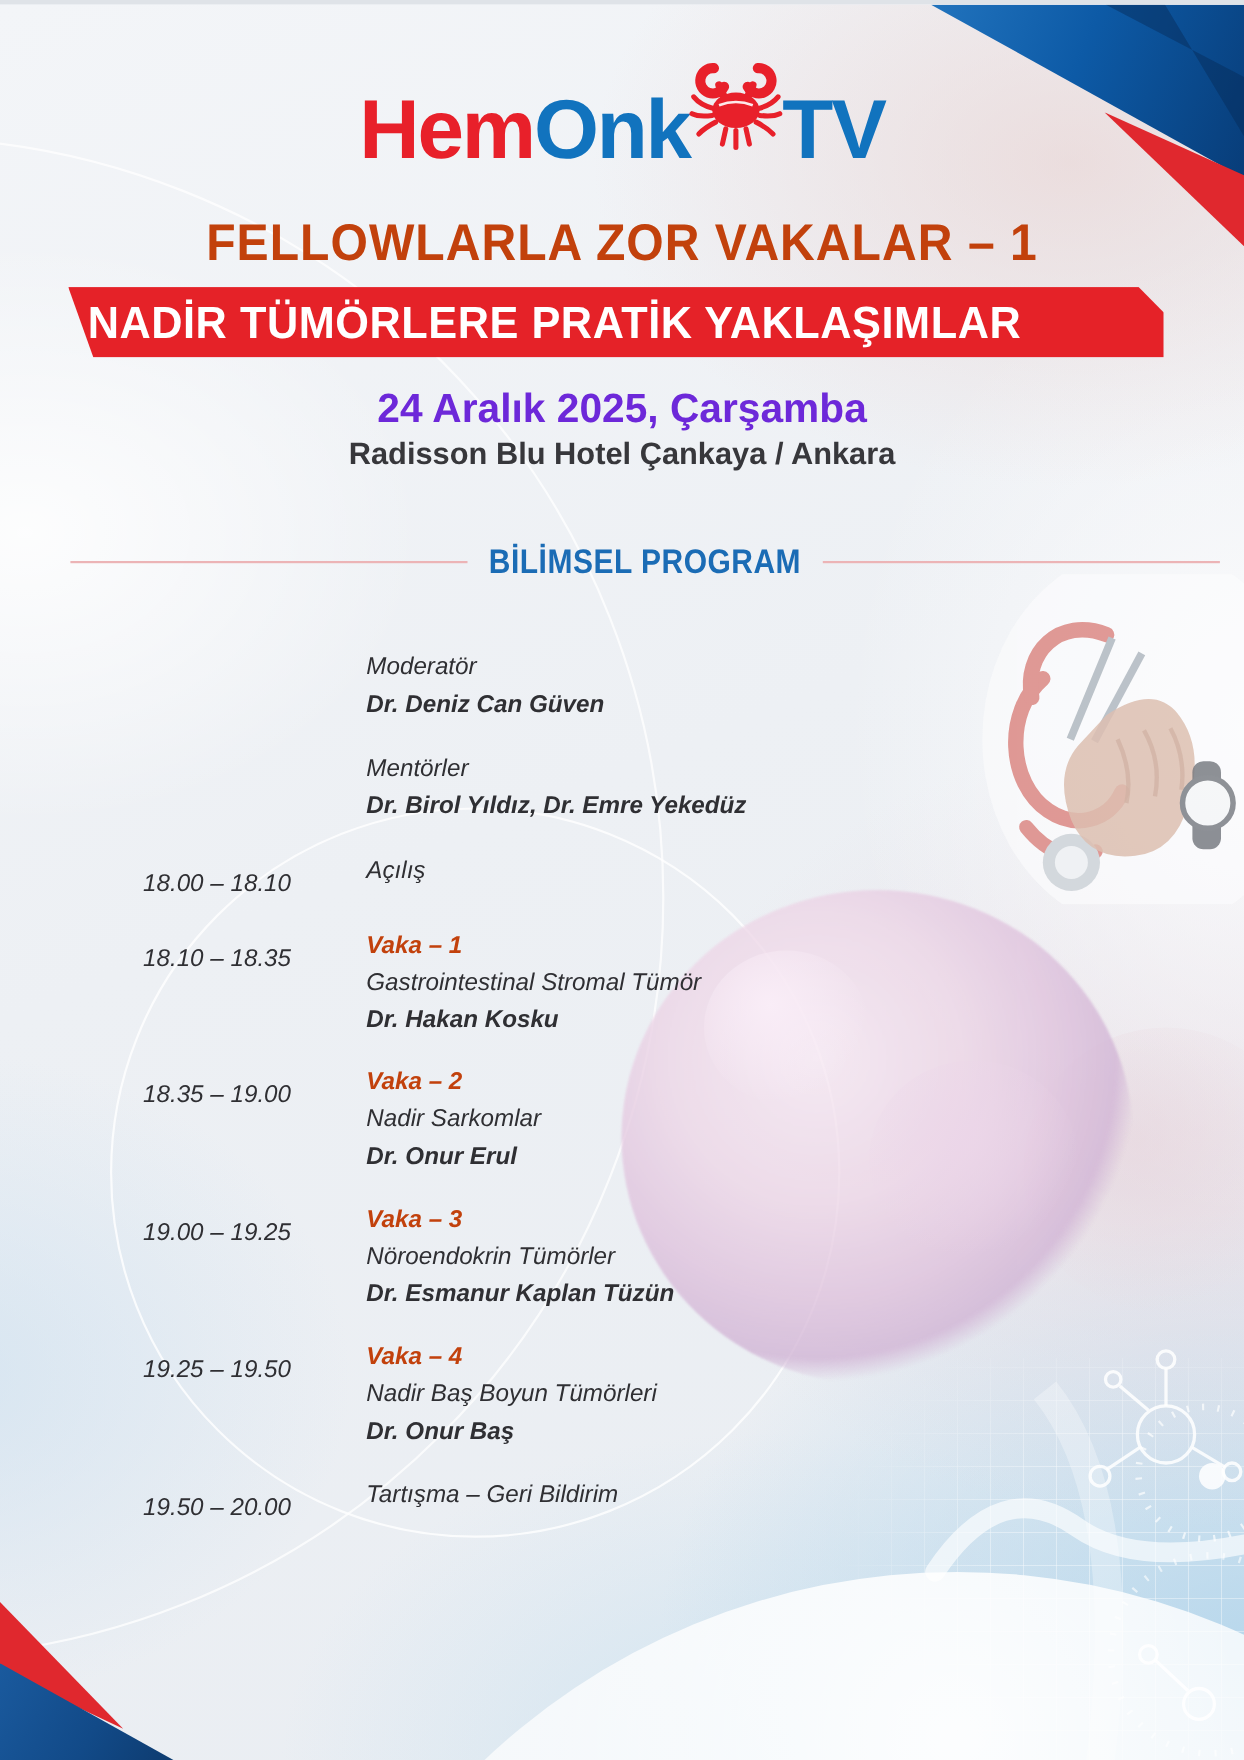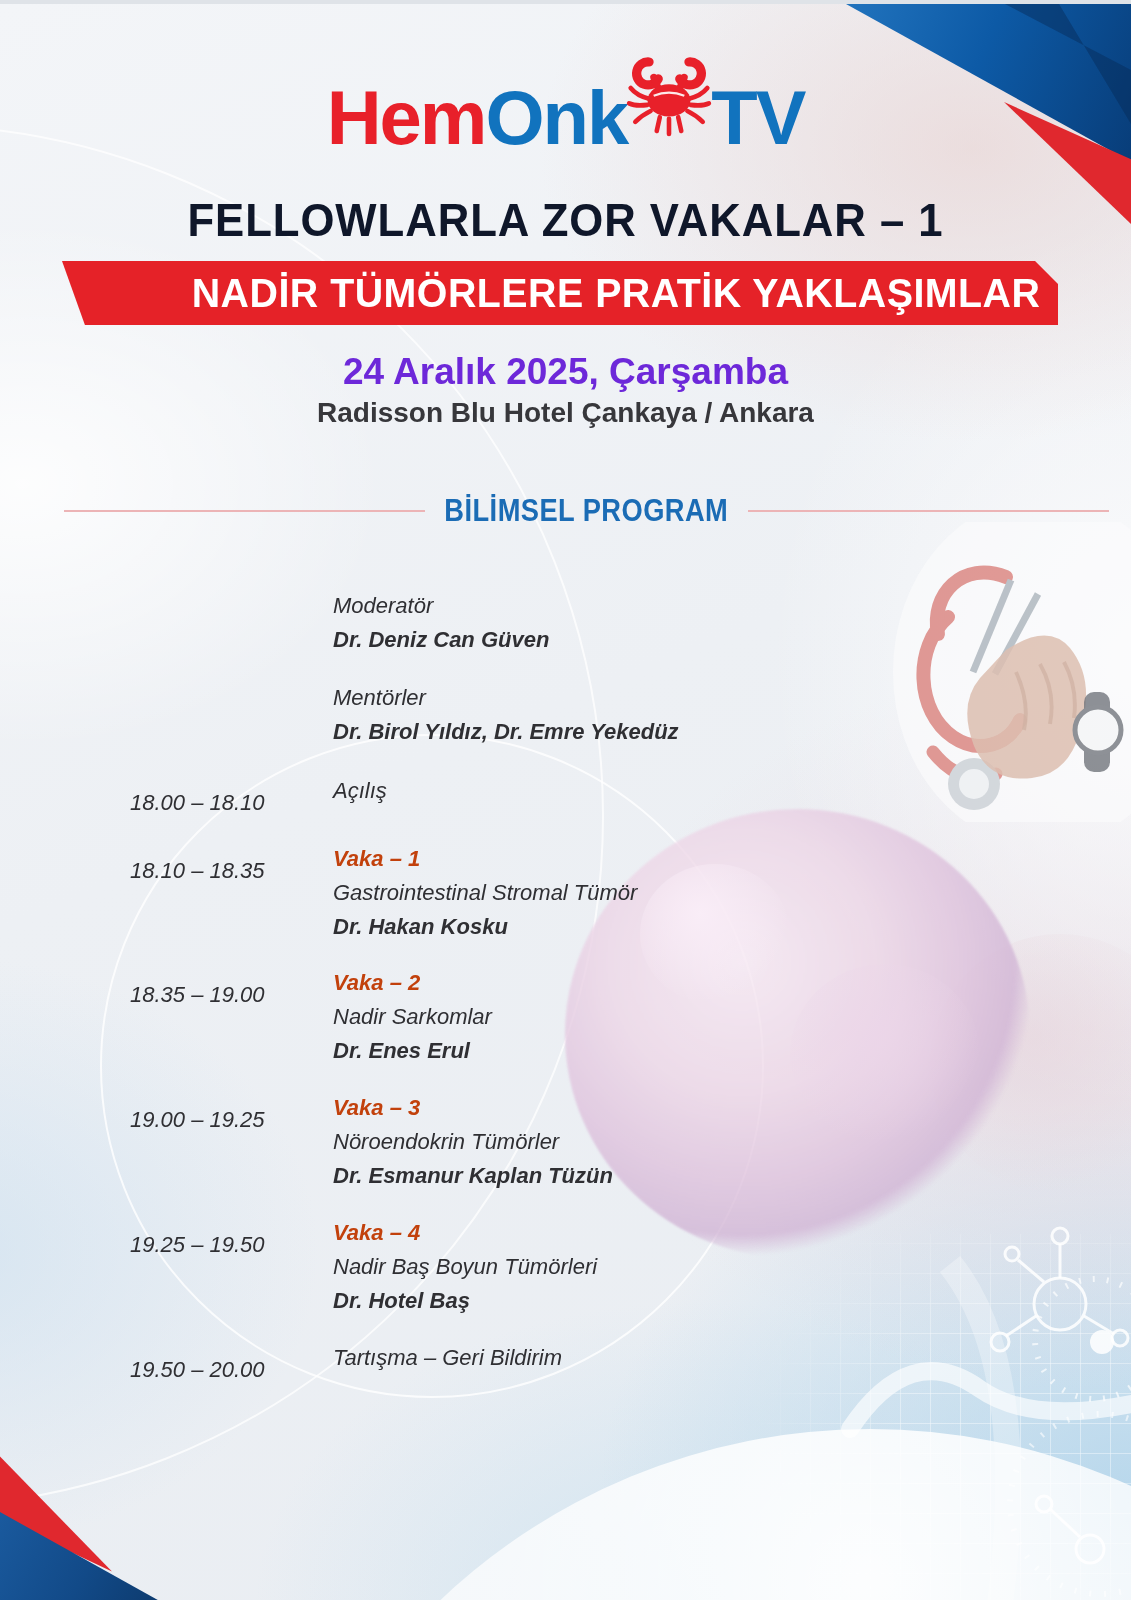--- a/index.html
+++ b/index.html
@@ -56,24 +56,24 @@
 
   
   .logo-row{position:absolute;top:48px;left:0;width:100%;text-align:center;white-space:nowrap;z-index:5;}
   .logo-row .wordmark{font-size:76px;font-weight:800;letter-spacing:-2px;vertical-align:middle;}
   .logo-hem{color:#e8202a;}
   .logo-onk,.logo-tv{color:#1173be;}
   .crab{display:inline-block;width:92px;height:92px;vertical-align:-22px;margin:0 -4px;}
 
   
   .event-title{position:absolute;top:188px;left:0;width:100%;text-align:center;z-index:5;
-    color:#0f172a;font-size:47px;font-weight:800;white-space:nowrap;}
+    color:#c2410c;font-size:47px;font-weight:800;white-space:nowrap;}
   .event-title .squeeze{display:inline-block;transform:scaleX(.93);letter-spacing:1px;}
   .banner{position:absolute;top:257px;left:62px;width:996px;height:64px;z-index:5;
-    background:#e52228;display:flex;align-items:center;justify-content:flex-end;
+    background:#e52228;display:flex;align-items:center;justify-content:flex-start;
     clip-path:polygon(0 0,97.7% 0,100% 36%,100% 100%,2.3% 100%);}
   .banner .squeeze{display:inline-block;transform:scaleX(.96);
     color:#fff;font-size:41px;font-weight:800;letter-spacing:.5px;white-space:nowrap;}
   .event-date{position:absolute;top:347px;left:0;width:100%;text-align:center;z-index:5;
     color:#6d28d9;font-size:37px;font-weight:800;}
   .event-venue{position:absolute;top:393px;left:0;width:100%;text-align:center;z-index:5;
     color:#37373b;font-size:28px;font-weight:600;}
 
   
   .section-row{position:absolute;top:490px;left:64px;right:22px;height:34px;z-index:5;
@@ -220,39 +220,39 @@
       <div class="sess-title">Gastrointestinal Stromal Tümör</div>
       <div class="speaker">Dr. Hakan Kosku</div>
     </div>
   </div>
 
   <div class="block" style="top:962px">
     <div class="time">18.35 – 19.00</div>
     <div class="content">
       <div class="case-label">Vaka – 2</div>
       <div class="sess-title">Nadir Sarkomlar</div>
-      <div class="speaker">Dr. Enes Erul</div>
+      <div class="speaker">Dr. Onur Erul</div>
     </div>
   </div>
 
   <div class="block" style="top:1087px">
     <div class="time">19.00 – 19.25</div>
     <div class="content">
       <div class="case-label">Vaka – 3</div>
       <div class="sess-title">Nöroendokrin Tümörler</div>
       <div class="speaker">Dr. Esmanur Kaplan Tüzün</div>
     </div>
   </div>
 
   <div class="block" style="top:1212px">
     <div class="time">19.25 – 19.50</div>
     <div class="content">
       <div class="case-label">Vaka – 4</div>
       <div class="sess-title">Nadir Baş Boyun Tümörleri</div>
-      <div class="speaker">Dr. Hotel Baş</div>
+      <div class="speaker">Dr. Onur Baş</div>
     </div>
   </div>
 
   <div class="block" style="top:1337px">
     <div class="time">19.50 – 20.00</div>
     <div class="content">
         <div class="plain">Tartışma – Geri Bildirim</div>
       </div>
   </div>
 

